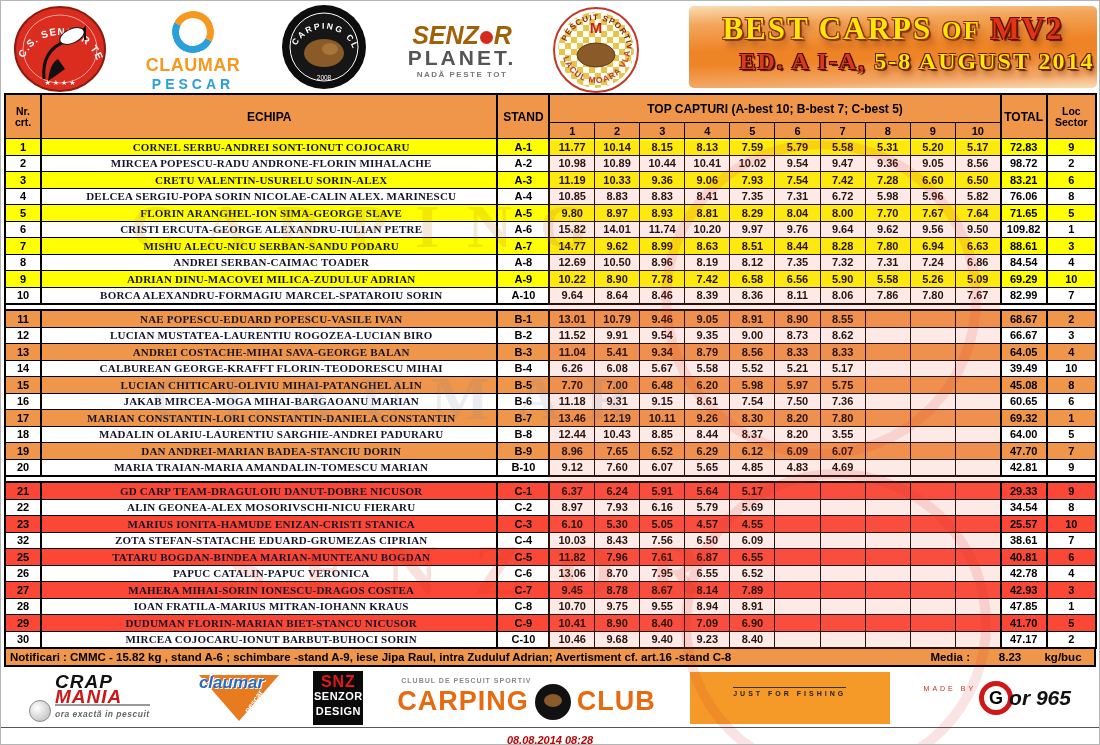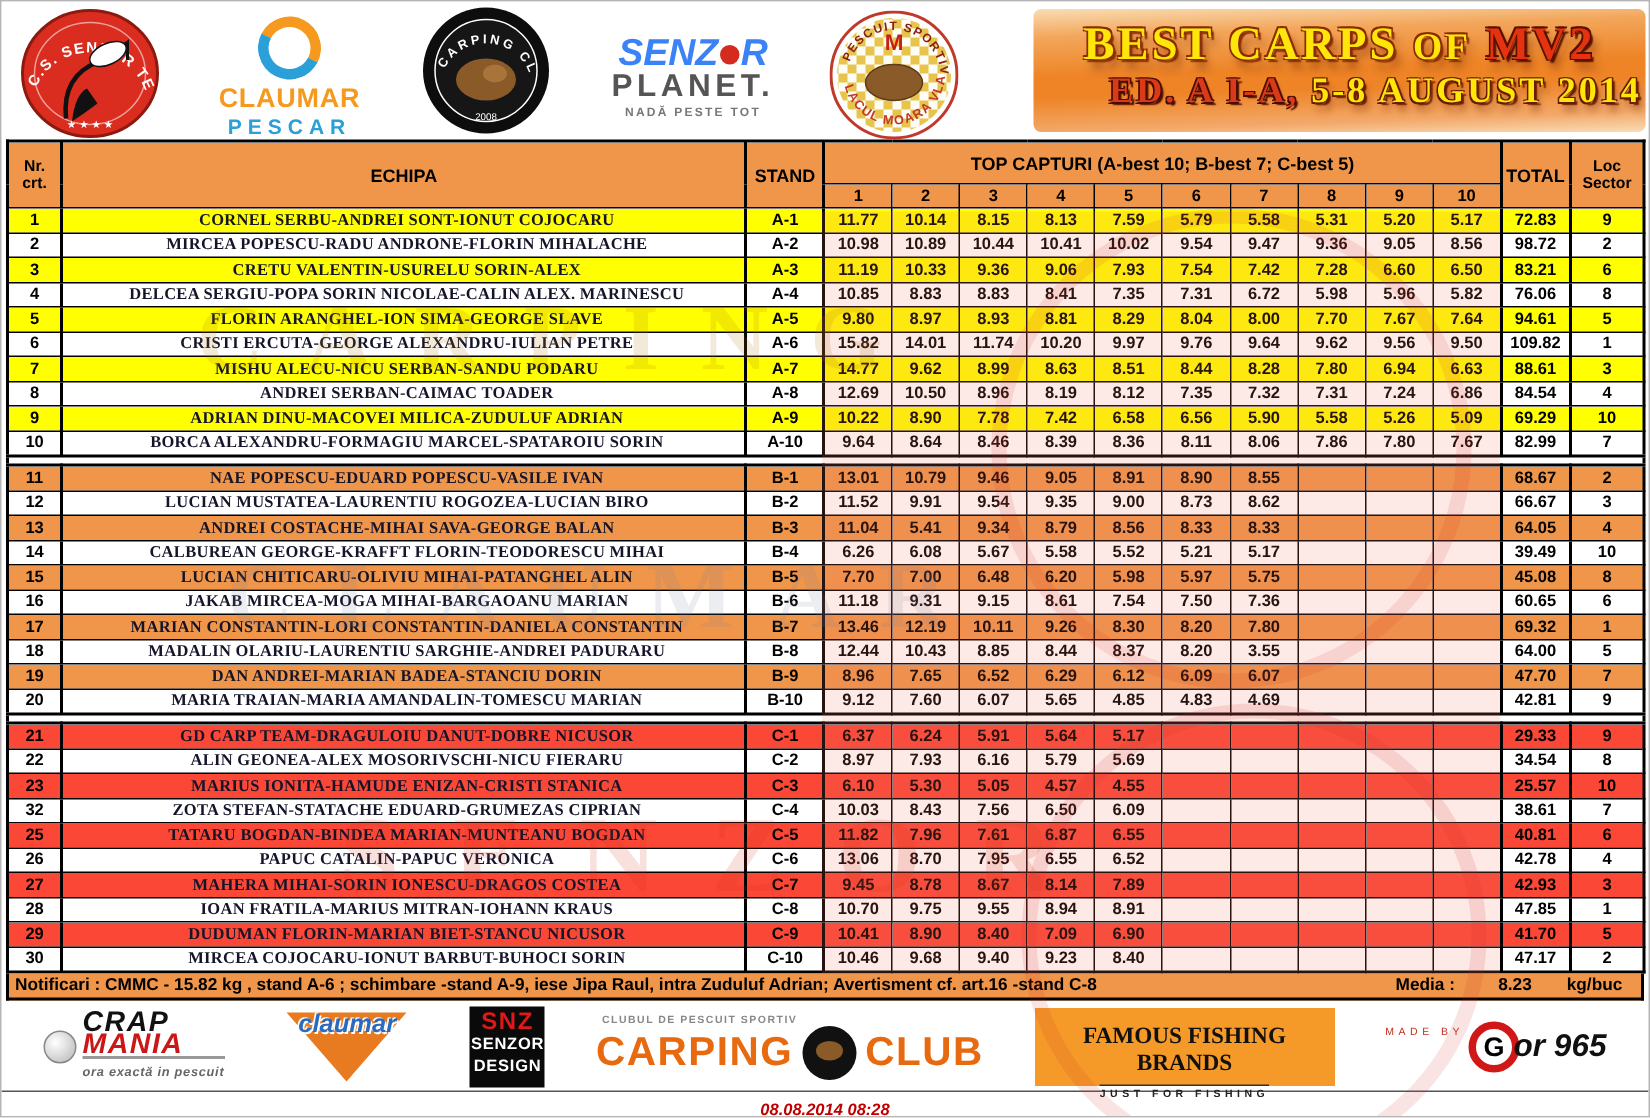--- a/index.html
+++ b/index.html
@@ -11,21 +11,21 @@
   .logo{position:absolute;}
   .lg-senzor-team{left:12px;top:4px;}
   .lg-claumar{left:133px;top:10px;width:118px;text-align:center;}
   .cl-ring{width:42px;height:42px;margin:0 auto;border-radius:50%;
            border:7px solid #2a9fd8;border-top-color:#f5991f;border-right-color:#f5991f;
            transform:rotate(-18deg);box-sizing:border-box;}
   .cl-t1{color:#f5991f;font-weight:bold;font-size:18px;letter-spacing:.5px;margin-top:2px;}
   .cl-t2{color:#2a9fd8;font-weight:bold;font-size:14px;letter-spacing:4px;}
   .lg-carping{left:280px;top:3px;}
   .lg-splanet{left:392px;top:22px;width:138px;text-align:center;}
-  .sp1{color:#3b82f6;font-weight:bold;font-style:italic;font-size:25px;line-height:24px;}
+  .sp1{color:#a16207;font-weight:bold;font-style:italic;font-size:25px;line-height:24px;}
   .sp-dot{display:inline-block;width:13px;height:13px;border-radius:50%;background:#d42b1e;margin:0 1px;}
   .sp2{color:#555;font-weight:bold;font-size:21px;letter-spacing:3px;line-height:21px;}
   .sp3{color:#777;font-size:8px;letter-spacing:1.5px;font-weight:bold;margin-top:2px;}
   .lg-moara{left:552px;top:6px;}
 
   .banner{position:absolute;left:688px;top:5px;width:408px;height:82px;border-radius:5px;
           background:linear-gradient(178deg,#f9ddb4 0%,#f3a65b 20%,#ee8426 48%,#ee8426 62%,#f3a96a 86%,#f9ddb8 100%);
           text-align:center;font-family:"Liberation Serif",serif;}
   .bl1{margin-top:5px;font-size:31px;font-weight:bold;letter-spacing:2px;color:#ffe60a;
        text-shadow:-1px -1px 0 #8a2b00,1px -1px 0 #8a2b00,-1px 1px 0 #8a2b00,2px 2px 1px #8a2b00,4px 7px 6px rgba(100,30,0,.45);}
@@ -57,21 +57,21 @@
   .notif{margin:0 3px;height:18px;background:#F0964B;border:2px solid #000;border-top:none;
          display:flex;align-items:center;font-weight:bold;font-size:11.5px;padding:0 4px;box-sizing:border-box;position:relative;z-index:1;}
   .notif .ntext{flex:1;white-space:nowrap;}
   .media{display:flex;align-items:center;margin-left:24px;}
   .media .ml{margin-right:14px;}
   .media .mv{width:52px;text-align:center;}
   .media .mu{width:54px;text-align:center;}
 
   
   .footer{height:58px;display:flex;align-items:center;justify-content:space-between;padding:2px 28px 0 28px;}
-  .fl{display:flex;align-items:center;}
+  .fl{display:flex;align-items:flex-end;}
   .ball{width:20px;height:20px;border-radius:50%;background:radial-gradient(circle at 35% 35%,#fff,#b5b5b5);
         border:1px solid #888;margin-right:4px;}
   .crap-txt{font-style:italic;font-weight:bold;line-height:15px;}
   .crap1{font-size:19px;color:#111;letter-spacing:1px;}
   .crap2{font-size:19px;color:#cc1717;letter-spacing:1px;}
   .crap3{font-size:8.5px;color:#666;border-top:2px solid #999;padding-top:1px;letter-spacing:.5px;}
   .fl-claumar{flex-direction:column;position:relative;width:96px;}
   .tri{width:0;height:0;border-left:40px solid transparent;border-right:40px solid transparent;border-top:46px solid #e87a1f;}
   .cl-f-txt{position:absolute;top:-2px;left:0;width:100%;text-align:center;color:#2a6bc0;font-weight:bold;font-style:italic;font-size:17px;
             text-shadow:1px 1px 0 #fff,-1px -1px 0 #fff;}
@@ -305,21 +305,21 @@
           <td class="num b-left">9.80</td>
           <td class="num">8.97</td>
           <td class="num">8.93</td>
           <td class="num">8.81</td>
           <td class="num">8.29</td>
           <td class="num">8.04</td>
           <td class="num">8.00</td>
           <td class="num">7.70</td>
           <td class="num">7.67</td>
           <td class="num">7.64</td>
-          <td class="total b-left">94.61</td>
+          <td class="total b-left">71.65</td>
           <td class="loc b-left">5</td>
         </tr>
         <tr class="group-A plain">
           <td class="nr">6</td>
           <td class="team b-left">CRISTI ERCUTA-GEORGE ALEXANDRU-IULIAN PETRE</td>
           <td class="stand b-left">A-6</td>
           <td class="num b-left">15.82</td>
           <td class="num">14.01</td>
           <td class="num">11.74</td>
           <td class="num">10.20</td>
@@ -783,21 +783,20 @@
     <div class="ccf">
       <div class="ccf-top">CLUBUL DE PESCUIT SPORTIV</div>
       <div class="ccf-main">
         <span>CARPING</span>
         <span class="ccf-circle"></span>
         <span>CLUB</span>
       </div>
     </div>
 
     <div class="famous">
-      <div class="f1">FAMOUS FISHING BRANDS</div>
       <div class="f2">JUST FOR FISHING</div>
     </div>
 
     <div class="gor">
       <span class="gor-pre">MADE BY</span>
       <span class="gor-ring">G</span>
       <span class="gor-rest">or 965</span>
     </div>
   </div>
 

